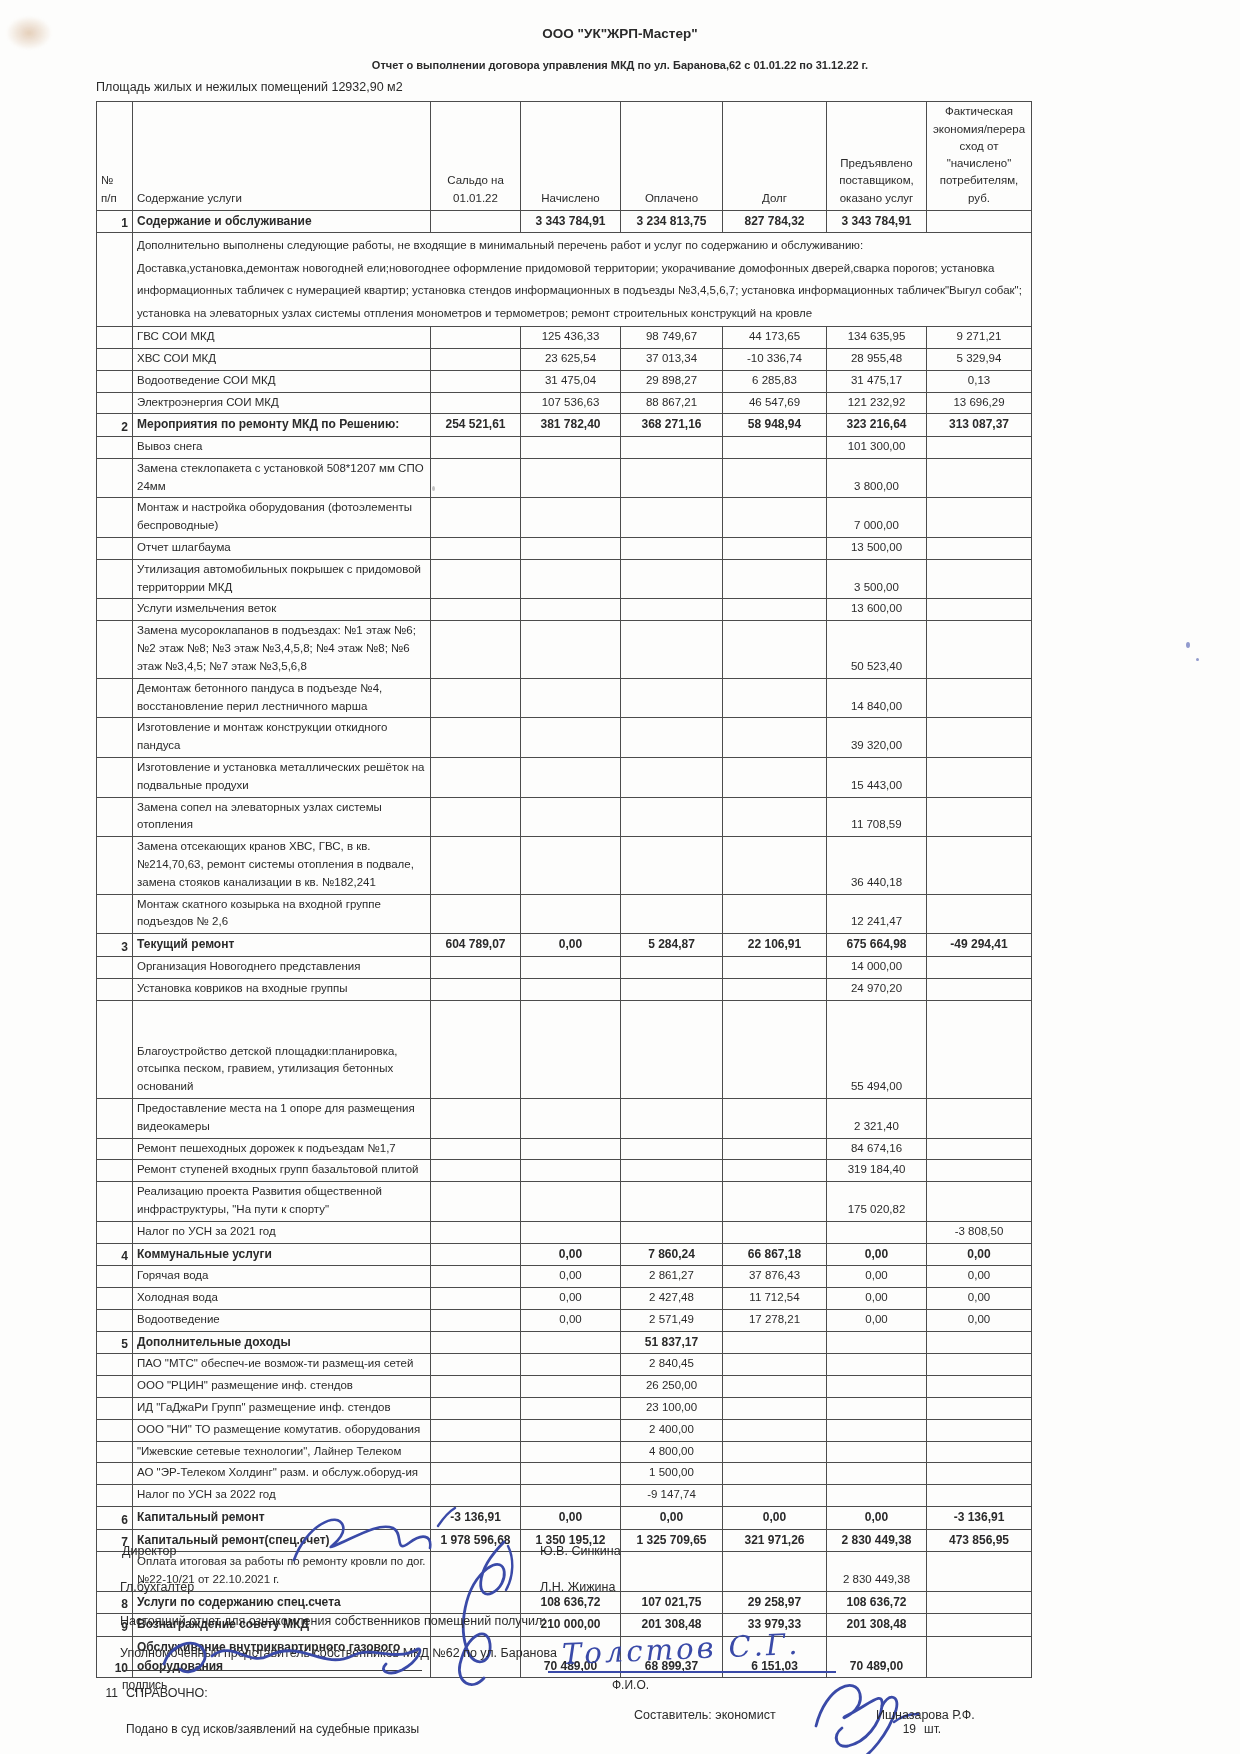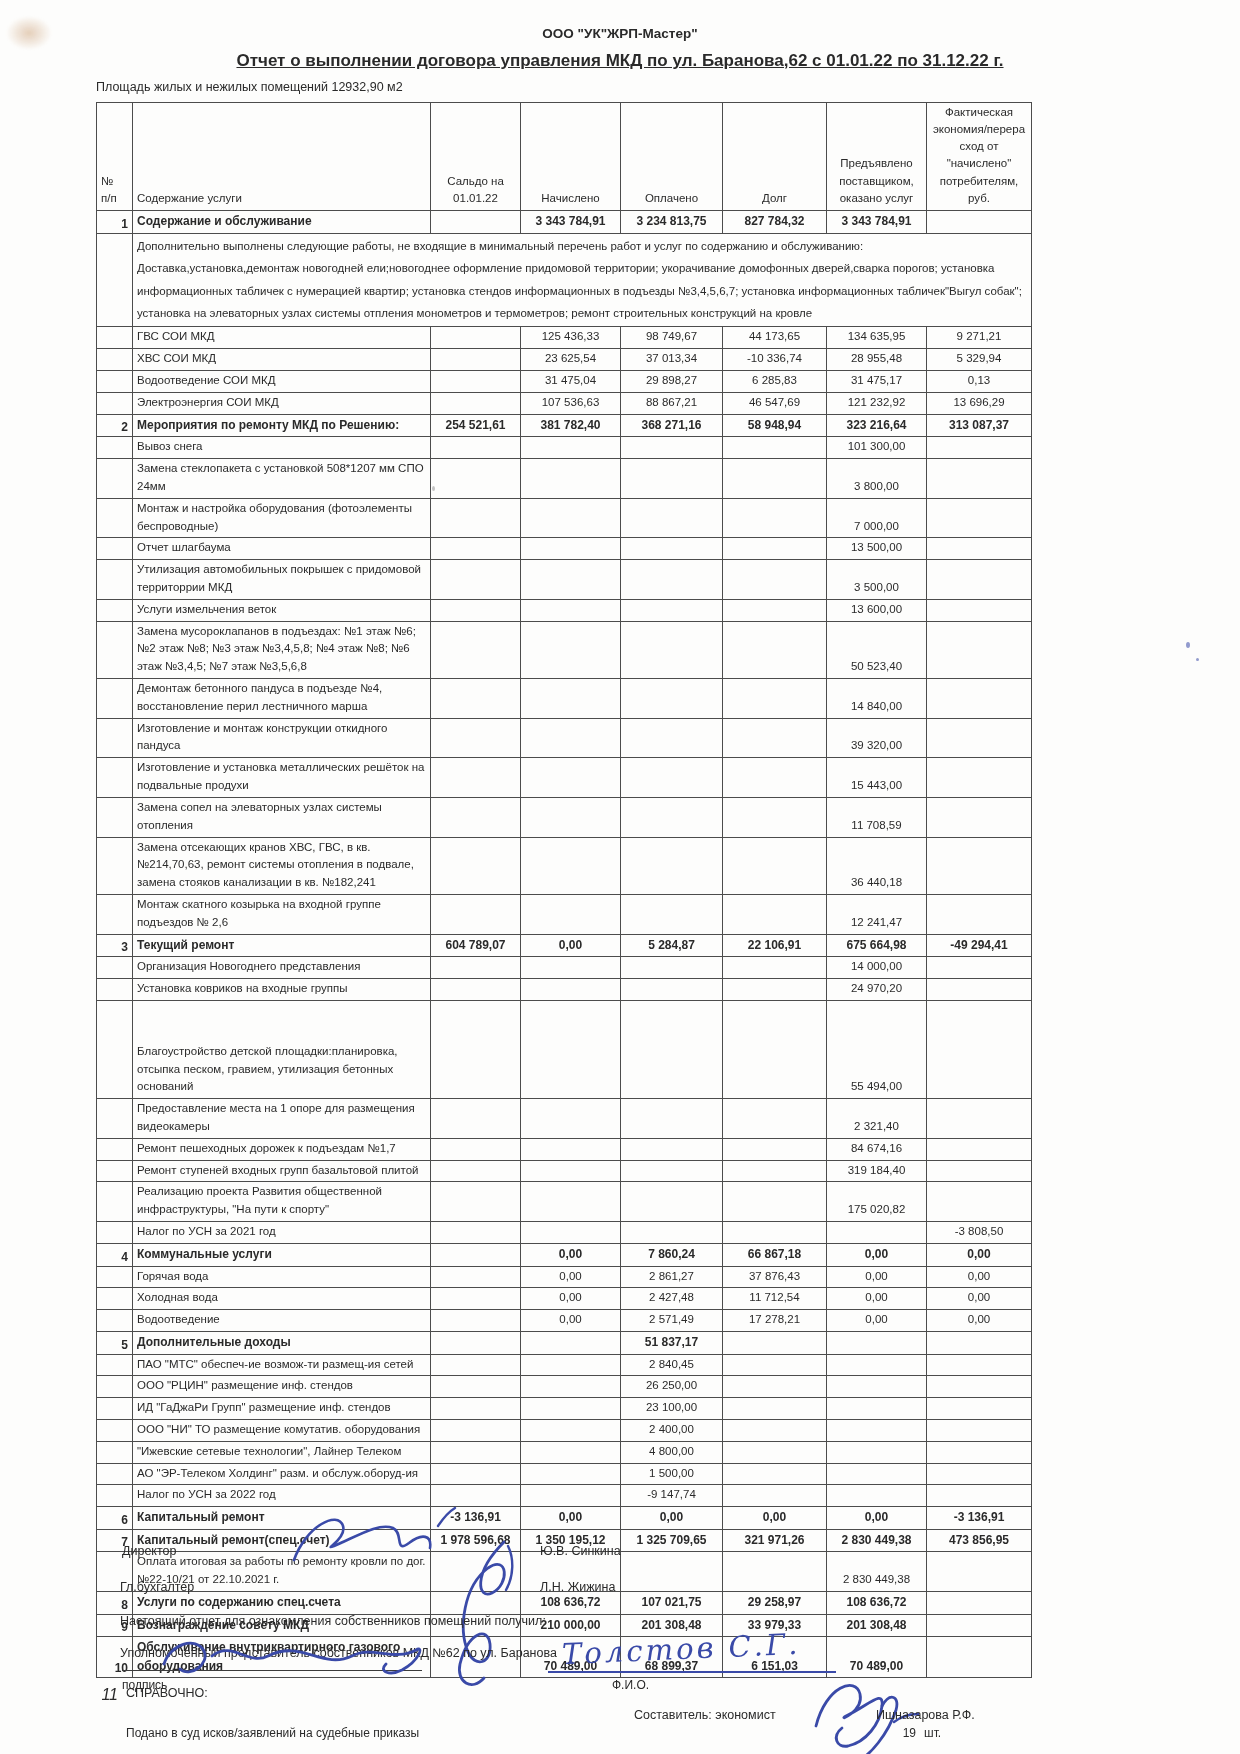--- a/index.html
+++ b/index.html
@@ -8,39 +8,39 @@
     font-family:"Liberation Sans","DejaVu Sans",sans-serif;color:#2a2a2a;
     -webkit-font-smoothing:antialiased;overflow:hidden;
   }
   .page{position:relative;width:1240px;height:1754px;}
   .smudge{position:absolute;left:6px;top:16px;width:46px;height:34px;
     background:radial-gradient(closest-side,rgba(198,150,104,.45),rgba(198,150,104,0));
     filter:blur(1px);}
   .speck{position:absolute;border-radius:50%;background:#3a4aa8;opacity:.55;}
   .titles{padding-top:24px;text-align:center;line-height:1.55;}
   .t-company{font-size:13.5px;font-weight:bold;}
-  .t-report{font-size:17px;font-weight:bold;margin-top:3px;text-decoration:underline;}
+  .t-report{font-size:11px;font-weight:bold;margin-top:12px;}
   .t-area{font-size:12.5px;text-align:left;margin:4px 16px 4px 96px;}
   table.rep{border-collapse:collapse;table-layout:fixed;margin-left:96px;width:935px;
     font-size:11.5px;}
   table.rep td,table.rep th{border:1px solid #4c4c4c;padding:1px 4px 2px 4px;
     vertical-align:bottom;word-wrap:break-word;}
   table.rep th{font-weight:normal;text-align:center;white-space:pre-line;line-height:1.5;
     padding-bottom:3px;}
   table.rep th.h-num,table.rep th.h-name{text-align:left;}
   td.numcol{text-align:right;padding-right:3px;}
   td.namecol{text-align:left;line-height:1.55;}
   td.val{text-align:center;line-height:1.55;}
   tr.section td{font-weight:bold;font-size:12px;}
   tr.sub td{font-weight:normal;}
   tr.pad td{padding-top:42px;}
   td.notecell{line-height:1.95;text-align:left;padding:4px 6px;}
   .refs{margin-left:96px;width:870px;font-size:12px;margin-top:6px;}
   .ref-head{display:flex;margin:8px 0 10px 0;}
-  .ref-num{width:22px;text-align:right;margin-right:8px;font-size:16px;font-style:italic;}
+  .ref-num{width:22px;text-align:right;margin-right:8px;font-size:12px;}
   .ref-title{font-weight:normal;font-size:12.5px;}
   .ref-row{display:flex;margin:22px 0;align-items:baseline;}
   .ref-label{margin-left:30px;flex:1;}
   .ref-value{width:110px;text-align:right;}
   .ref-unit{width:42px;padding-left:8px;}
   .sigzone{position:absolute;left:0;top:1496px;width:1120px;height:258px;font-size:12.5px;}
   .sig-label{position:absolute;}
   .ink{color:var(--ink,#3a4aa8);}
   svg.sig{position:absolute;overflow:visible;}
   svg.sig path{fill:none;stroke:var(--ink,#3a4aa8);stroke-linecap:round;stroke-linejoin:round;}

